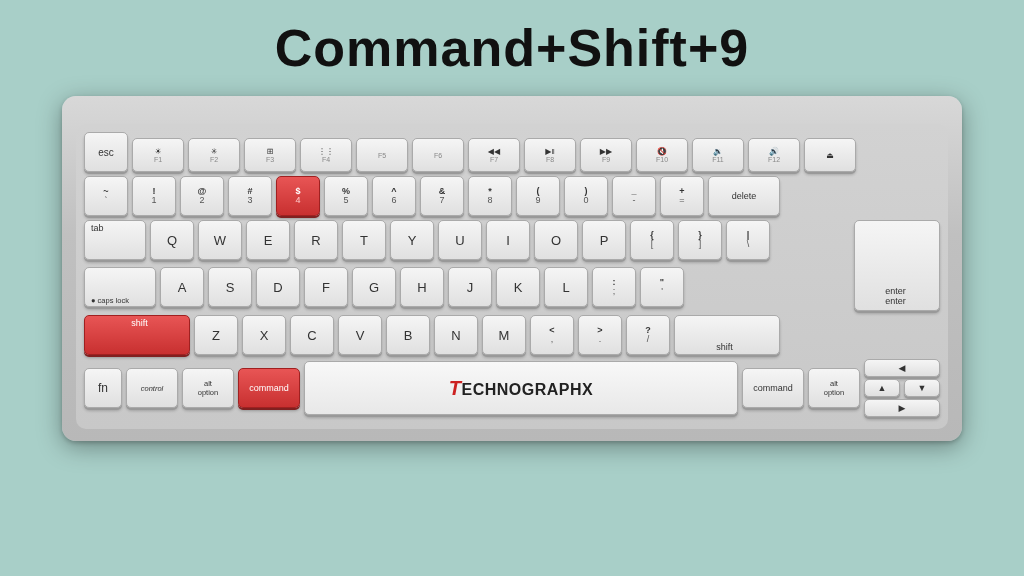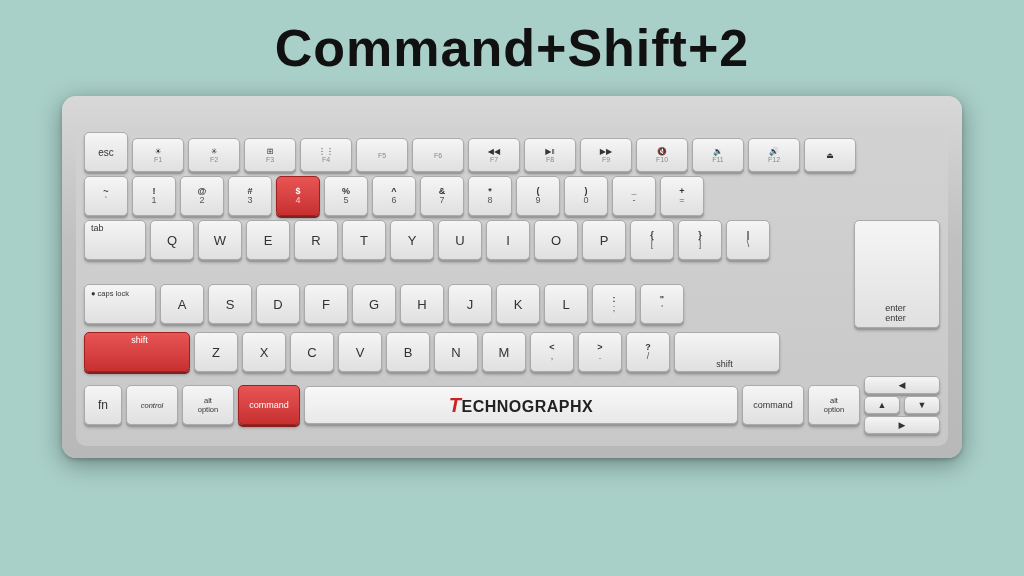--- a/index.html
+++ b/index.html
@@ -125,21 +125,21 @@
     .technographx-key {
       flex: 1;
       min-width: 180px;
       background: linear-gradient(180deg, #f8f8f8 0%, #e8e8e8 100%);
       border-radius: 5px;
       border: 1px solid #aaa;
       box-shadow: 0 2px 0 #999, 0 3px 3px rgba(0,0,0,0.2);
       display: flex;
       align-items: center;
       justify-content: center;
-      height: 38px;
+      height: 54px;
     }
 
     .technographx-logo {
       font-size: 16px;
       font-weight: 700;
       color: #222;
       letter-spacing: 0.5px;
     }
     .technographx-logo .t-red {
       color: #cc2222;
@@ -160,21 +160,21 @@
       gap: 2px;
     }
     .arrow-row {
       display: flex;
       gap: 4px;
     }
   </style>
 </head>
 <body>
 
-<h1 class="title">Command+Shift+2</h1>
+<h1 class="title">Command+Shift+9</h1>
 
 <div class="keyboard">
   <div class="keyboard-inner">
 
     <div class="key-row">
       <div class="key key-esc">
         <span class="main-label" style="font-size:10px;">esc</span>
       </div>
       <div class="key key-fn-row">
         <span class="icon-sym">☀</span>
@@ -273,24 +273,27 @@
         <span class="bottom-label">0</span>
       </div>
       <div class="key">
         <span class="top-label">_</span>
         <span class="bottom-label">-</span>
       </div>
       <div class="key">
         <span class="top-label">+</span>
         <span class="bottom-label">=</span>
       </div>
+      <div class="key key-delete">
+        <span style="font-size:9px;">delete</span>
+      </div>
     </div>
 
     <div style="display:flex;gap:4px;margin-bottom:4px;">
-      <div style="display:flex;flex-direction:column;gap:20px;flex:1;">
+      <div style="display:flex;flex-direction:column;gap:3px;flex:1;">
 
         <div class="key-row row-main">
           <div class="key key-tab">
             <span style="font-size:9px;">tab</span>
           </div>
           <div class="key">
               <span class="main-label">Q</span>
             </div>
           <div class="key">
               <span class="main-label">W</span>
@@ -328,21 +331,21 @@
             <span class="bottom-label">]</span>
           </div>
           <div class="key">
             <span class="top-label">|</span>
             <span class="bottom-label">\</span>
           </div>
         </div>
 
         <div class="key-row row-main">
           <div class="key key-caps">
-            <span style="font-size:7.5px;padding-top:2px;">● caps lock</span>
+            <span style="font-size:7.5px;padding-top:2px;margin-top:24px;">● caps lock</span>
           </div>
           <div class="key">
               <span class="main-label">A</span>
             </div>
           <div class="key">
               <span class="main-label">S</span>
             </div>
           <div class="key">
               <span class="main-label">D</span>
             </div>

